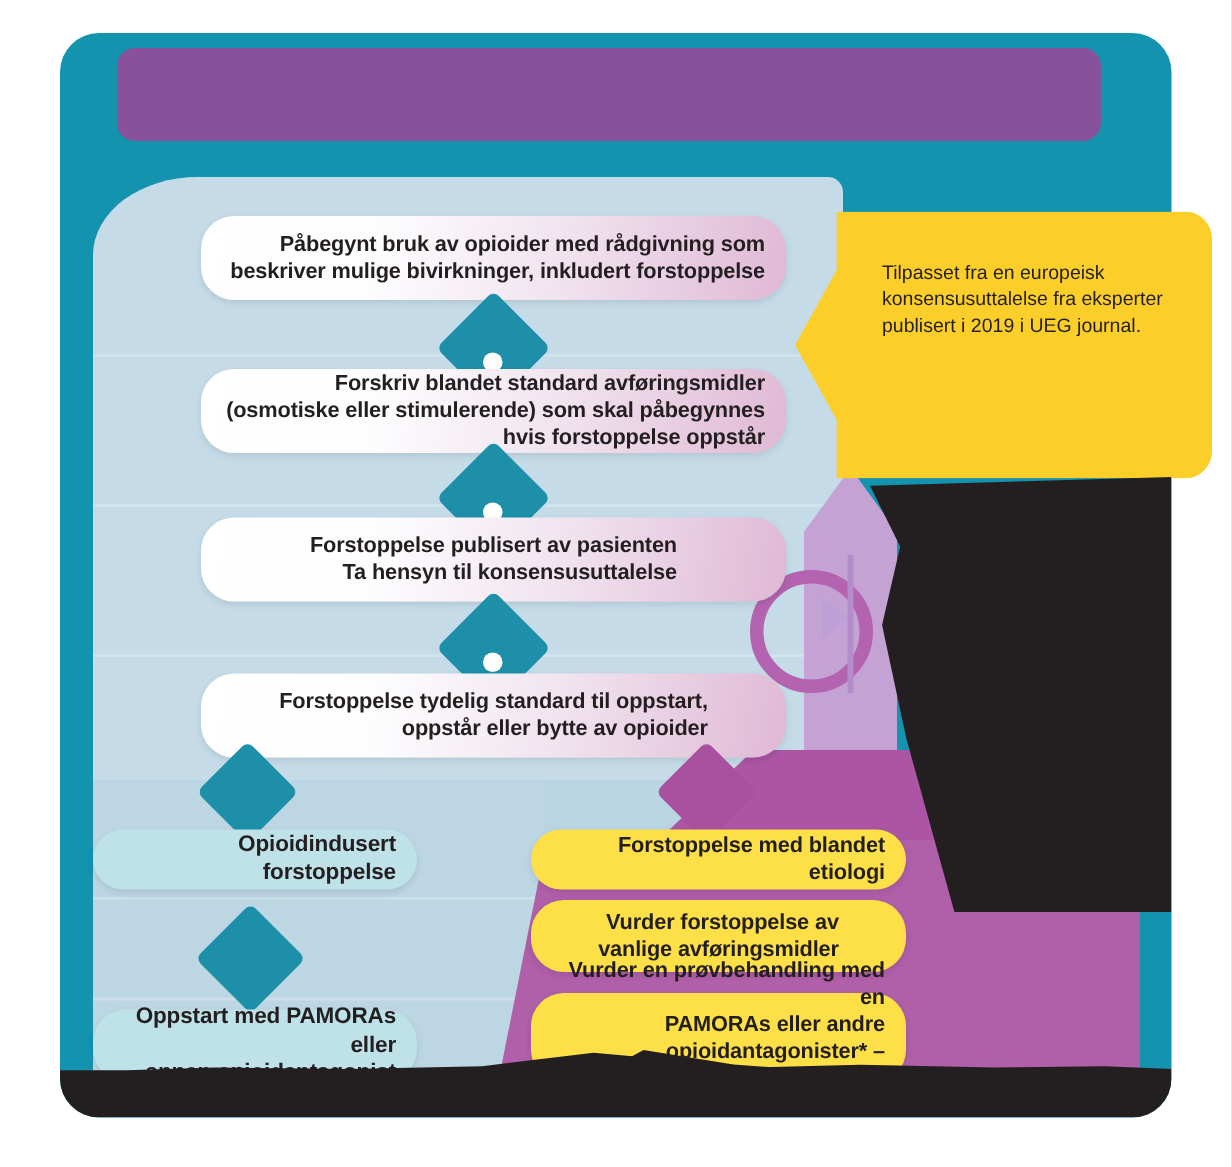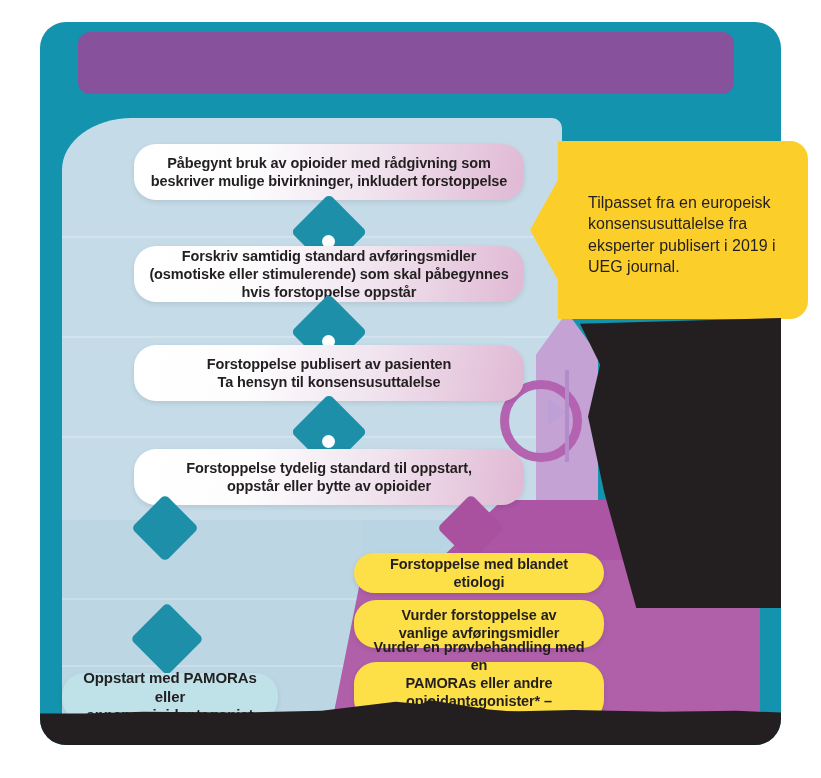--- a/index.html
+++ b/index.html
@@ -117,24 +117,24 @@
   .yellow-callout{
     position:absolute;
     left:530px; top:141px;
     width:278px; height:178px;
     background:#fcce2a;
     border-radius:18px;
     clip-path:polygon(10% 0%, 100% 0%, 100% 100%, 10% 100%, 10% 78%, 0% 50%, 10% 22%);
   }
   .yellow-callout .callout-text{
     position:absolute;
-    left:58px; top:51px;
+    left:58px; top:32px;
     width:212px;
     color:#231f20;
-    font-size:16px;
+    font-size:13px;
     line-height:1.34;
     font-family:"Liberation Sans", sans-serif;
   }
 
   
   .redact-right{
     position:absolute;
     left:580px; top:318px;
     width:201px; height:290px;
     background:#231f20;
@@ -157,21 +157,21 @@
     background:#231f20;
     clip-path:polygon(0% 100%, 22% 0%, 52% 40%, 100% 70%, 100% 100%);
   }
 
   
   .flow-box{
     position:absolute;
     display:flex;
     align-items:center;
     justify-content:center;
-    text-align:center;
+    text-align:right;
     border-radius:22px;
     box-sizing:border-box;
     padding:16px 14px;
     font-weight:bold;
     color:#231f20;
     letter-spacing:-0.1px;
   }
   .box-grad{
     background:linear-gradient(100deg,#ffffff 0%,#fdfdfe 30%,#f0e3ee 62%,#e0b8d4 100%);
     font-size:14.5px;
@@ -263,21 +263,21 @@
   </div>
 
   <div class="flow-box box-grad" id="box1">
     <span>Påbegynt bruk av opioider med rådgivning som beskriver mulige bivirkninger, inkludert forstoppelse</span>
   </div>
 
   <div class="diamond teal" id="dia1"></div>
   <div class="dia-dot" id="dot1"></div>
 
   <div class="flow-box box-grad" id="box2">
-    <span>Forskriv samtidig standard avføringsmidler (osmotiske eller stimulerende) som skal påbegynnes hvis forstoppelse oppstår</span>
+    <span>Forskriv blandet standard avføringsmidler (osmotiske eller stimulerende) som skal påbegynnes hvis forstoppelse oppstår</span>
   </div>
 
   <div class="diamond teal" id="dia2"></div>
   <div class="dia-dot" id="dot2"></div>
 
   <div class="flow-box box-grad" id="box3">
     <span>
       <span>Forstoppelse publisert av pasienten</span><br>
       <span>Ta hensyn til konsensusuttalelse</span>
     </span>
@@ -289,20 +289,23 @@
   <div class="flow-box box-grad" id="box4">
     <span>
       <span>Forstoppelse tydelig standard til oppstart,</span><br>
       <span>oppstår eller bytte av opioider</span>
     </span>
   </div>
 
   <div class="diamond teal" id="dia-left-branch"></div>
   <div class="diamond magenta" id="dia-right-branch"></div>
 
+  <div class="flow-box box-blue" id="box-left-1">
+    <span>Opioidindusert forstoppelse</span>
+  </div>
 
   <div class="diamond teal" id="dia-left-2"></div>
 
   <div class="flow-box box-blue" id="box-left-2">
     <span>
       <span>Oppstart med PAMORAs eller</span><br>
       <span>annen opioidantagonist</span>
     </span>
   </div>
 

